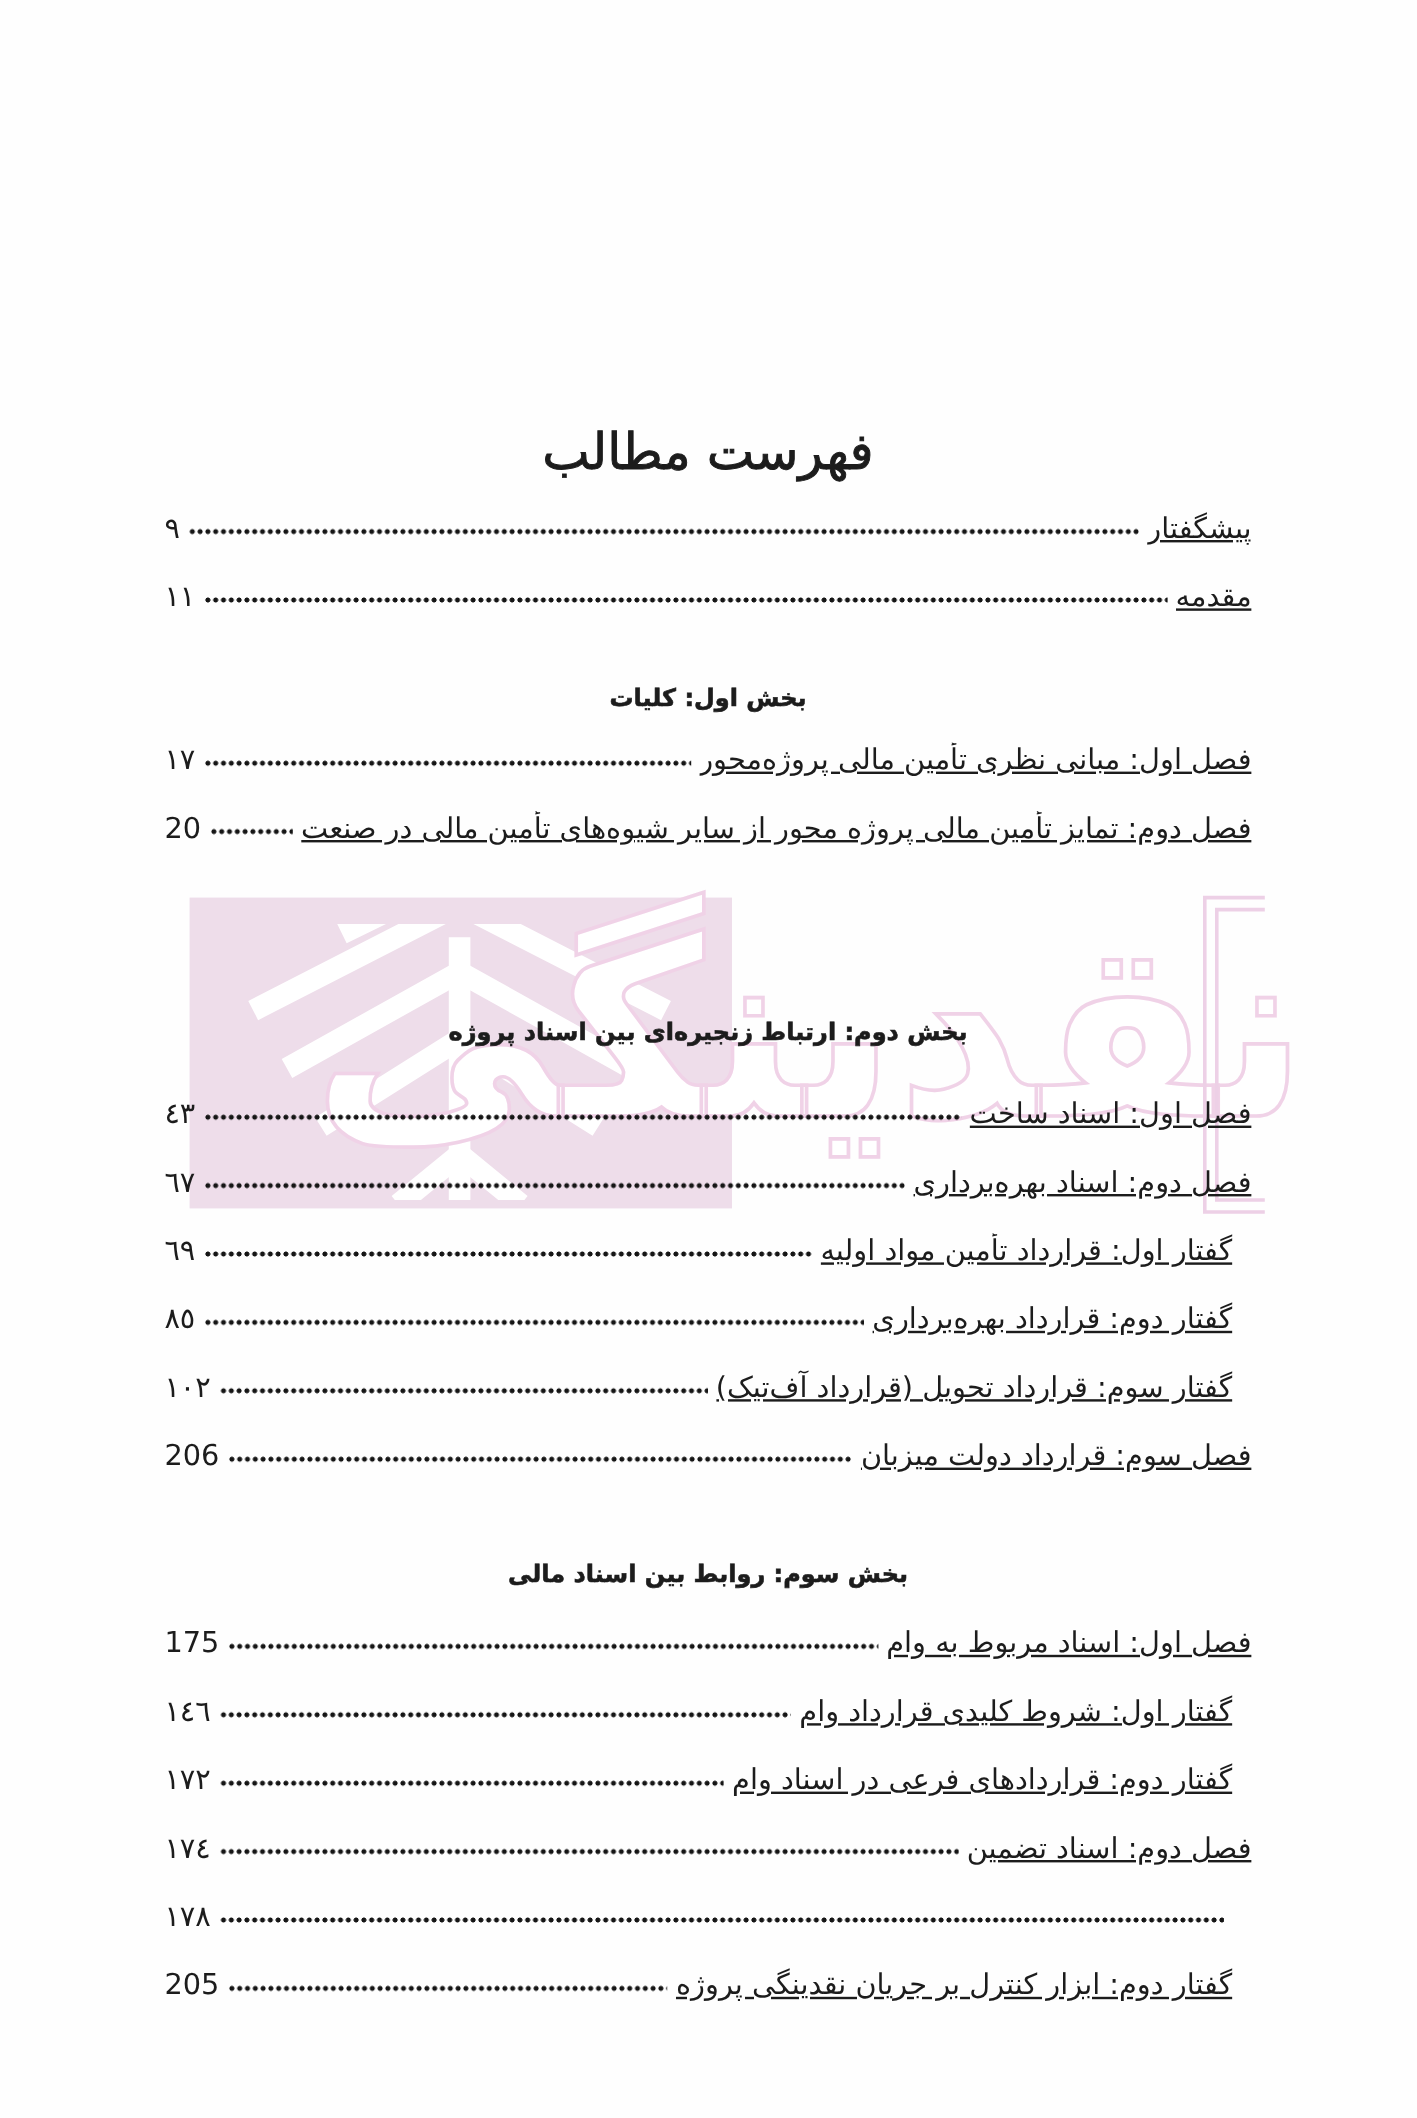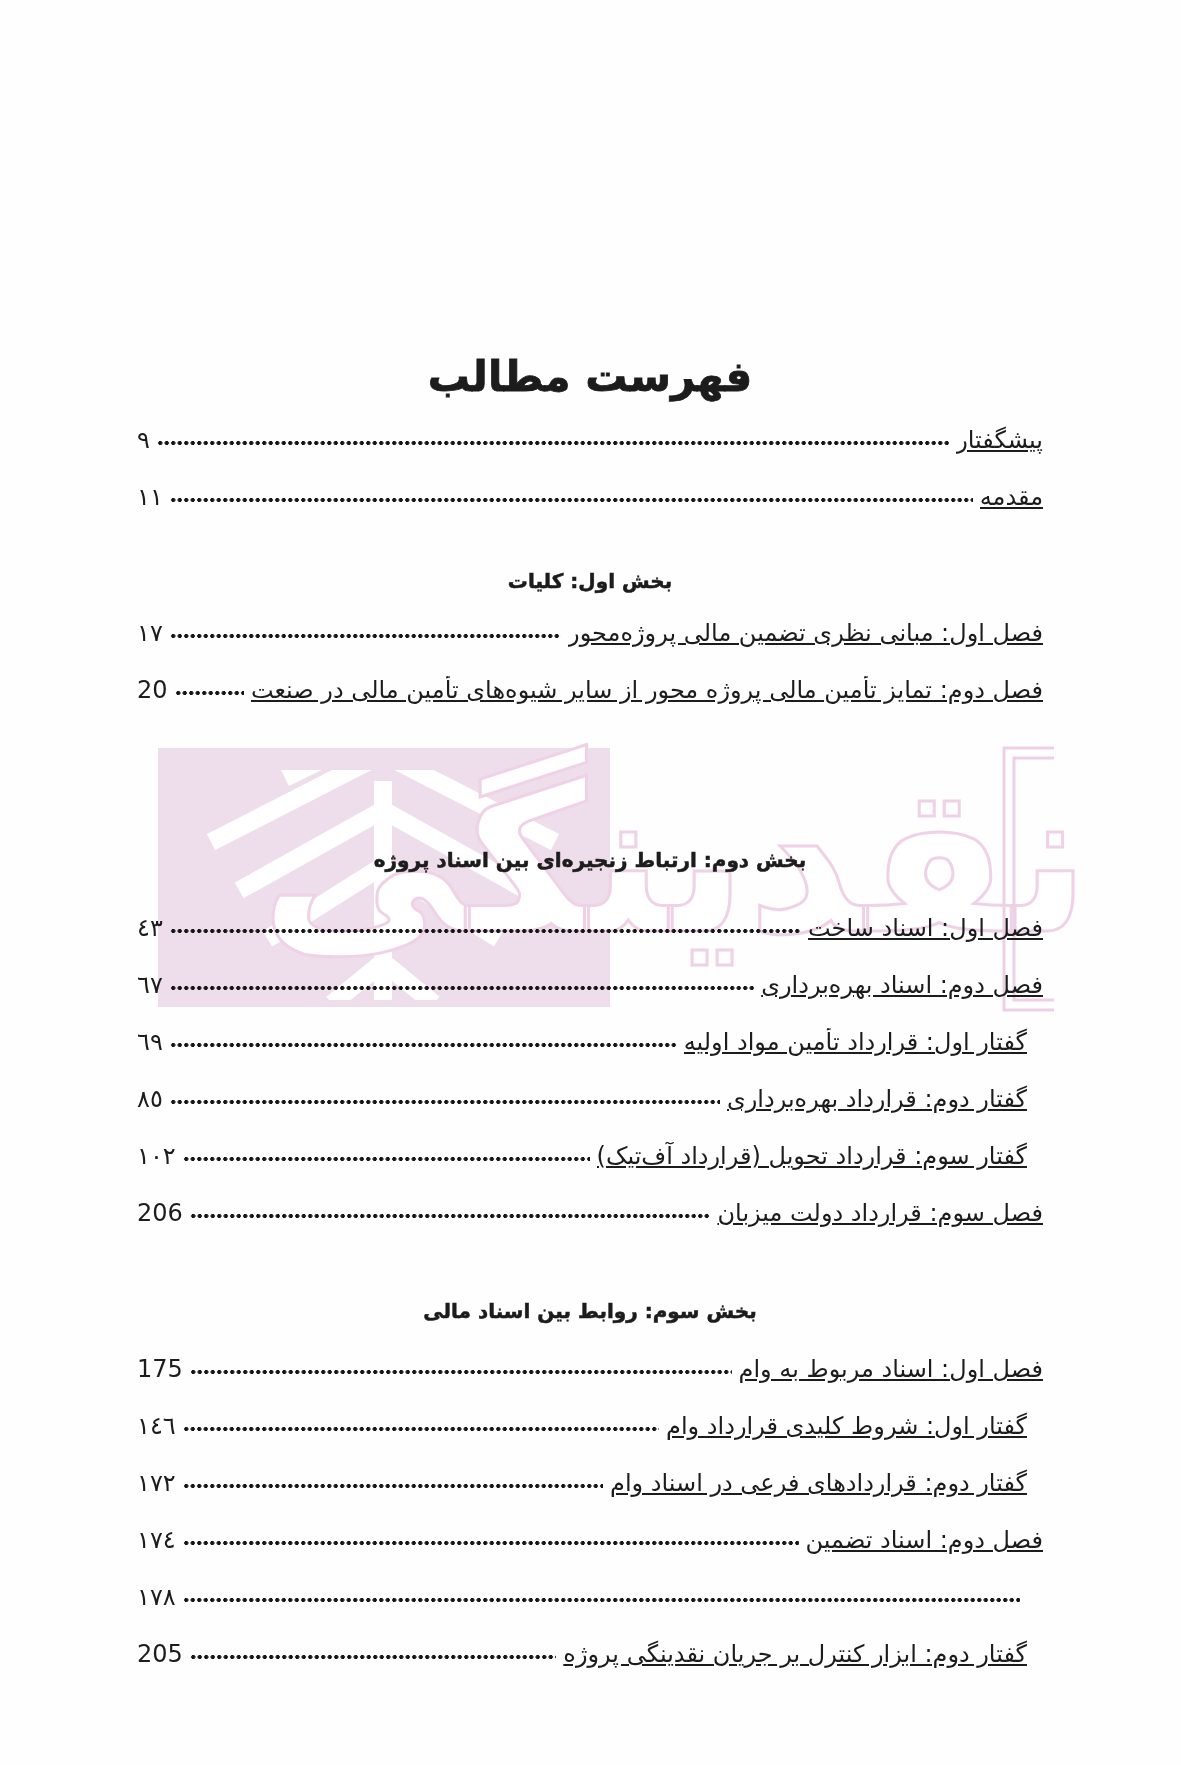--- a/index.html
+++ b/index.html
@@ -45,21 +45,21 @@
     direction: rtl;
     z-index: 2;
   }
   .page-title {
     margin: 0;
     padding-top: 352px;
     height: 56px;
     line-height: 50px;
     text-align: center;
     font-size: 42px;
-    font-weight: bold;
+    font-weight: normal;
     -webkit-text-stroke: 0.8px #1c1c1c;
   }
   .toc-section {
     font-weight: bold;
     font-size: 20px;
     -webkit-text-stroke: 0.5px #1c1c1c;
     text-align: center;
     margin-top: 24px;
     height: 52px;
     line-height: 52px;
@@ -129,21 +129,21 @@
           <span class="leader"></span>
           <span class="toc-page">٩</span>
         </div>
         <div class="toc-row">
           <span class="toc-label">مقدمه</span>
           <span class="leader"></span>
           <span class="toc-page">١١</span>
         </div>
         <div class="toc-section sec-1">بخش اول: کلیات</div>
         <div class="toc-row first-after-sec-1">
-          <span class="toc-label">فصل اول: مبانی نظری تضمین مالی پروژه‌محور</span>
+          <span class="toc-label">فصل اول: مبانی نظری تأمین مالی پروژه‌محور</span>
           <span class="leader"></span>
           <span class="toc-page">١٧</span>
         </div>
         <div class="toc-row">
           <span class="toc-label">فصل دوم: تمایز تأمین مالی پروژه محور از سایر شیوه‌های تأمین مالی در صنعت</span>
           <span class="leader"></span>
           <span class="toc-page">20</span>
         </div>
         <div class="toc-section sec-2">بخش دوم: ارتباط زنجیره‌ای بین اسناد پروژه</div>
         <div class="toc-row first-after-sec-2">

